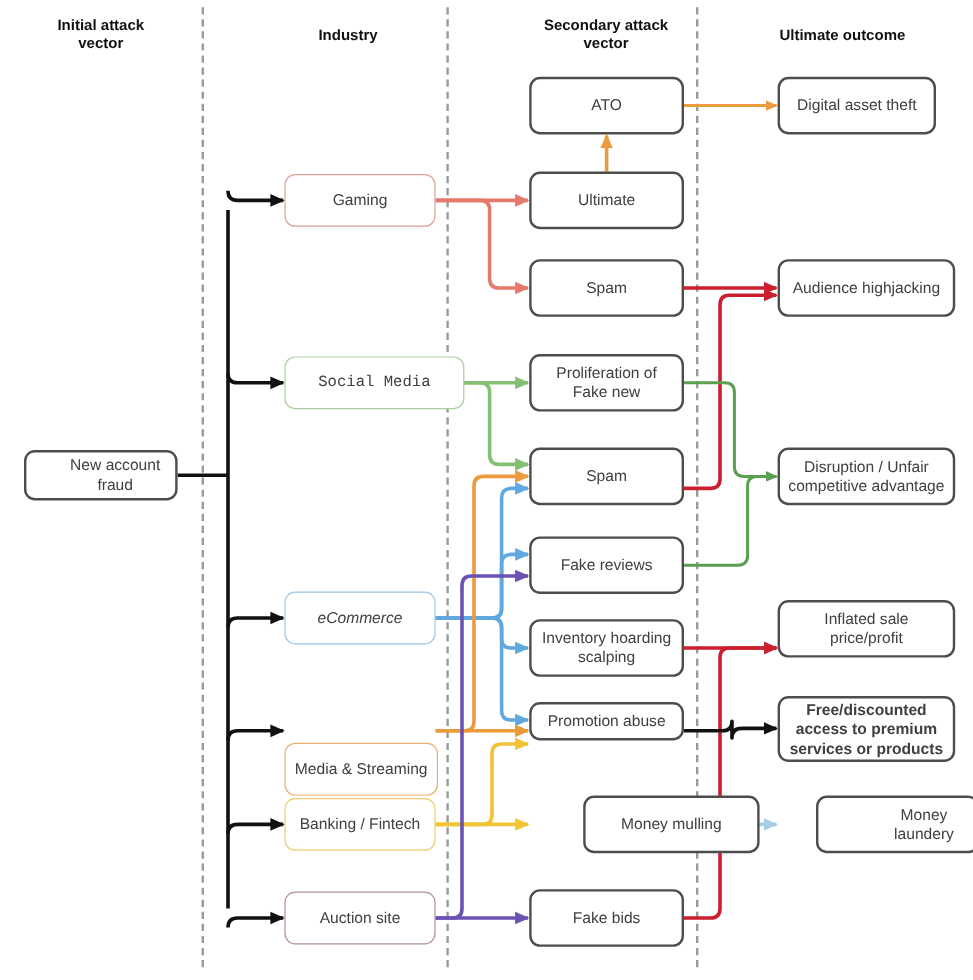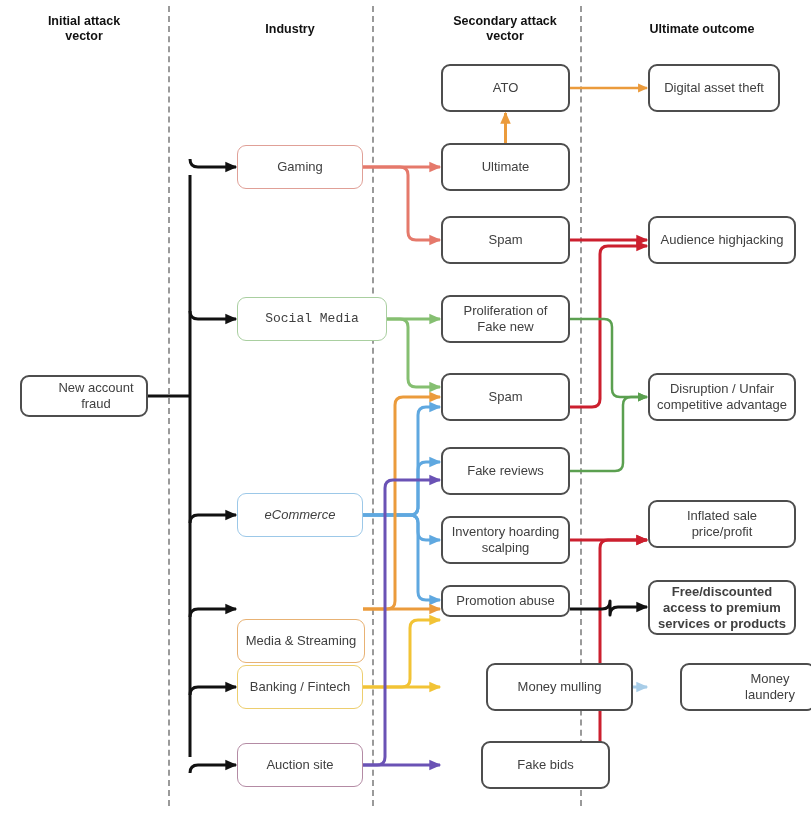--- a/index.html
+++ b/index.html
@@ -155,21 +155,21 @@
       <div class="node" style="left: 441px; top: 143px; width: 129px; height: 48px; border-color: rgb(77, 77, 77);">Ultimate</div>
       <div class="node" style="left: 441px; top: 216px; width: 129px; height: 48px; border-color: rgb(77, 77, 77);">Spam</div>
       <div class="node" style="left: 441px; top: 295px; width: 129px; height: 48px; border-color: rgb(77, 77, 77);">Proliferation of
 Fake new</div>
       <div class="node" style="left: 441px; top: 373px; width: 129px; height: 48px; border-color: rgb(77, 77, 77);">Spam</div>
       <div class="node" style="left: 441px; top: 447px; width: 129px; height: 48px; border-color: rgb(77, 77, 77);">Fake reviews</div>
       <div class="node" style="left: 441px; top: 516px; width: 129px; height: 48px; border-color: rgb(77, 77, 77);">Inventory hoarding
 scalping</div>
       <div class="node" style="left: 441px; top: 585px; width: 129px; height: 32px; border-color: rgb(77, 77, 77);">Promotion abuse</div>
       <div class="node" style="left: 441px; top: 663px; width: 147px; height: 48px; border-color: rgb(77, 77, 77); margin-left: 45px;">Money mulling</div>
-      <div class="node" style="left: 441px; top: 741px; width: 129px; height: 48px; border-color: rgb(77, 77, 77); margin-left: 40px;">Fake bids</div>
+      <div class="node" style="left: 441px; top: 741px; width: 129px; height: 48px; border-color: rgb(77, 77, 77);">Fake bids</div>
       <div class="node" style="left: 648px; top: 64px; width: 132px; height: 48px; border-color: rgb(77, 77, 77);">Digital asset theft</div>
       <div class="node" style="left: 648px; top: 216px; width: 148px; height: 48px; border-color: rgb(77, 77, 77);">Audience highjacking</div>
       <div class="node" style="left: 648px; top: 373px; width: 148px; height: 48px; border-color: rgb(77, 77, 77);">Disruption / Unfair
 competitive advantage</div>
       <div class="node" style="left: 648px; top: 500px; width: 148px; height: 48px; border-color: rgb(77, 77, 77);">Inflated sale
 price/profit</div>
       <div class="node" style="left: 648px; top: 580px; width: 148px; height: 55px; border-color: rgb(77, 77, 77); font-weight: bold;">Free/discounted
 access to premium
 services or products</div>
       <div class="node" style="left: 680px; top: 663px; width: 136px; height: 48px; border-color: rgb(77, 77, 77); padding-left: 44px;">Money laundery</div>

